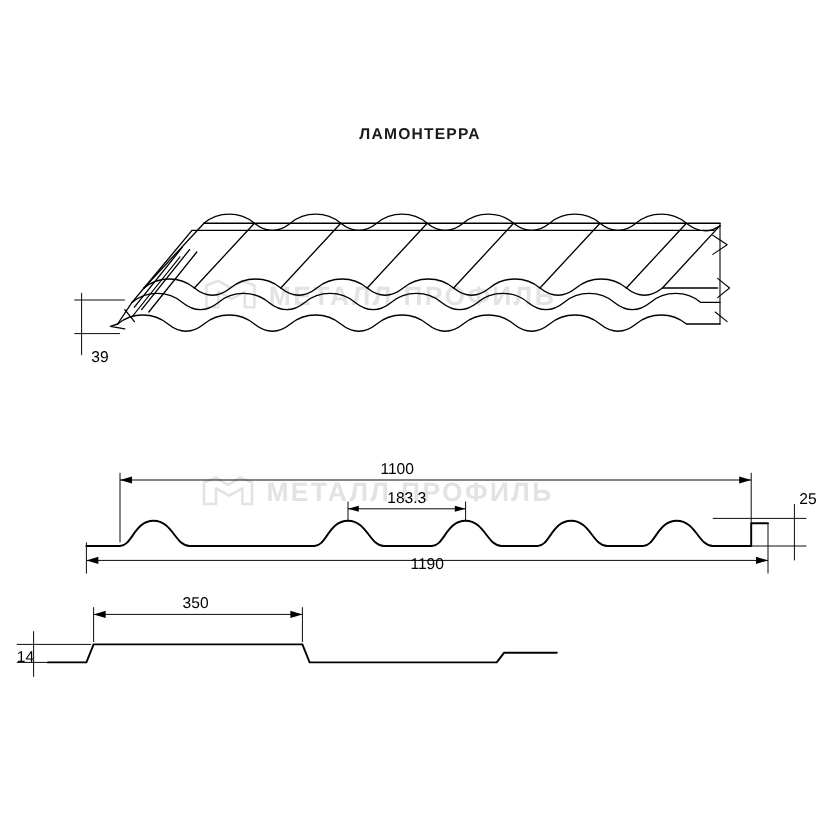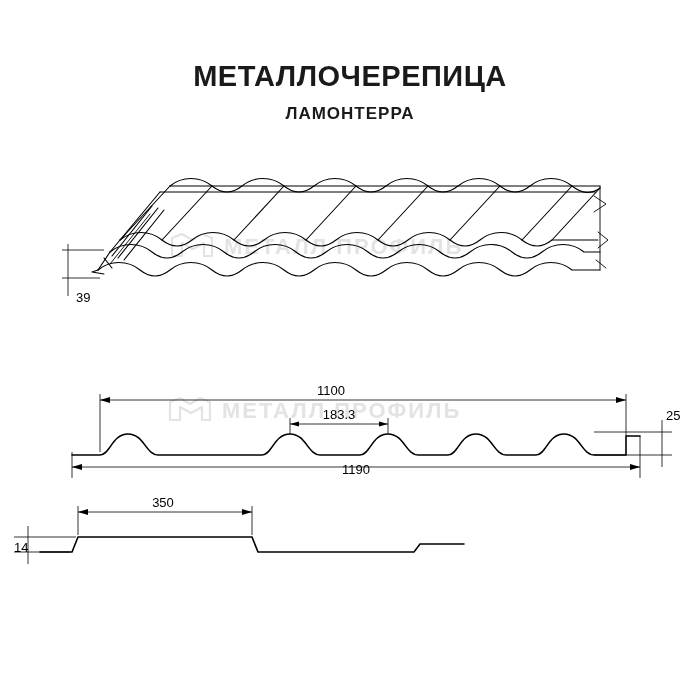--- a/index.html
+++ b/index.html
@@ -30,21 +30,21 @@
     font-weight: bold;
     letter-spacing: 0.5px;
     color: #1a1a1a;
   }
   .subtitle {
     position: absolute;
     left: 0;
     top: 104px;
     width: 700px;
     text-align: center;
-    font-size: 17px;
+    font-size: 13px;
     font-weight: bold;
     letter-spacing: 1px;
     color: #1a1a1a;
   }
   .drawing {
     position: absolute;
     left: 0;
     top: 0;
     width: 700px;
     height: 700px;
@@ -69,21 +69,20 @@
     font-family: "Liberation Sans", sans-serif;
     font-size: 13px;
     fill: #000000;
   }
 </style>
 </head>
 <body>
 
 <div class="page">
 
-  <div class="title">МЕТАЛЛОЧЕРЕПИЦА</div>
   <div class="subtitle">ЛАМОНТЕРРА</div>
 
   <div class="wm wm1">
     <span class="wm-mark">
       <svg width="44" height="26" viewBox="0 0 44 26" aria-hidden="true">
         <path d="M2 24 L2 6 L12 2 L22 8 L32 2 L42 6 L42 24 L34 24 L34 11 L23 17 L12 11 L12 24 Z" fill="none" stroke="#e3e3e3" stroke-width="2.2" stroke-linejoin="round"></path>
       </svg>
     </span><span>МЕТАЛЛ ПРОФИЛЬ</span>
   </div>
 

